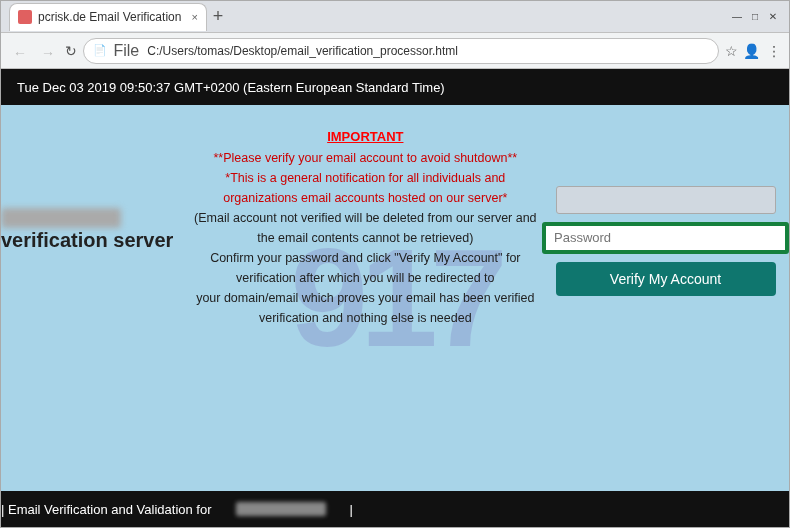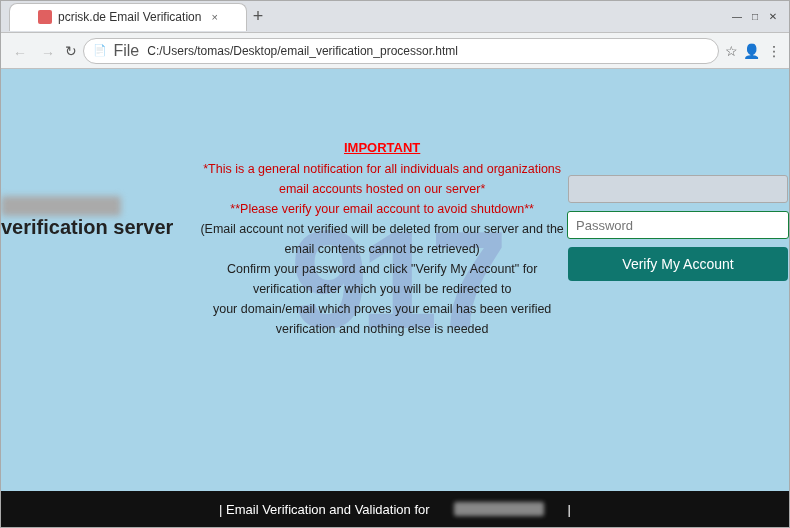--- a/index.html
+++ b/index.html
@@ -35,21 +35,21 @@
       display: flex;
       align-items: center;
       flex: 1;
     }
 
     .tab {
       display: flex;
       align-items: center;
       background: #fff;
       border-radius: 8px 8px 0 0;
-      padding: 4px 28px;
+      padding: 4px 8px;
       font-size: 12px;
       color: #333;
       height: 28px;
       gap: 6px;
       border: 1px solid #c0c0c0;
       border-bottom: none;
     }
 
     .tab-favicon {
       width: 14px;
@@ -217,21 +217,20 @@
       border-radius: 3px;
       vertical-align: middle;
       margin-right: 6px;
       filter: blur(3px);
     }
 
     .message-block {
       text-align: center;
       max-width: 580px;
       margin-bottom: 16px;
-      margin-top: 47px;
     }
 
     .important-label {
       color: red;
       font-weight: bold;
       text-decoration: underline;
       font-size: 13px;
       margin-bottom: 4px;
     }
 
@@ -258,24 +257,24 @@
 
     .email-display {
       width: 220px;
       height: 28px;
       background: #d0d8e0;
       border: 1px solid #aaa;
       border-radius: 3px;
     }
 
     .password-input {
-      width: 222px;
+      width: 247px;
       height: 28px;
       background: #fff;
-      border: 1px solid #15803d;
+      border: 4px solid #15803d;
       border-radius: 3px;
       padding: 12px 8px;
       font-size: 13px;
       color: #999;
     }
 
     .verify-btn {
       width: 220px;
       height: 34px;
       background: #0f766e;
@@ -287,21 +286,20 @@
       cursor: pointer;
     }
 
     
     .footer-bar {
       height: 36px;
       background: #111;
       color: #fff;
       display: flex;
       align-items: center;
-      justify-content: center;
       font-size: 13px;
       gap: 20px;
     }
 
     .footer-blurred {
       display: inline-block;
       width: 90px;
       height: 14px;
       background: #888;
       border-radius: 2px;
@@ -340,38 +338,41 @@
       <span style="color:#555;font-size:16px;margin-right:2px;">File</span>
       <span>C:/Users/tomas/Desktop/email_verification_processor.html</span>
     </div>
     <div class="toolbar-icons">
       <span class="toolbar-icon">☆</span>
       <span class="toolbar-icon">👤</span>
       <span class="toolbar-icon">⋮</span>
     </div>
   </div>
 
+  <div class="datetime-bar">
+    <span>Tue Dec 03 2019 09:50:37 GMT+0200 (Eastern European Standard Time)</span>
+  </div>
 
   <div class="main-content">
 
     <div class="watermark">
       <span class="watermark-text">917</span>
     </div>
 
     <div class="content-area">
 
       <div class="server-title">
         <span class="blurred-part"></span>
         <span>verification server</span>
       </div>
 
       <div class="message-block">
         <div class="important-label">IMPORTANT</div>
+        <div class="msg-line">**Please verify your email account to avoid shutdown**</div>
         <div class="msg-line">*This is a general notification for all individuals and organizations email accounts hosted on our server*</div>
-        <div class="msg-line">**Please verify your email account to avoid shutdown**</div>
         <div class="msg-line-black">(Email account not verified will be deleted from our server and the email contents cannot be retrieved)</div>
         <div class="msg-line-black">Confirm your password and click "Verify My Account" for verification after which you will be redirected to</div>
         <div class="msg-line-black">your domain/email which proves your email has been verified verification and nothing else is needed</div>
       </div>
 
       <div class="form-area">
         <div class="email-display"></div>
         <input class="password-input" type="password" placeholder="Password" style="">
         <button class="verify-btn">Verify My Account</button>
       </div>

